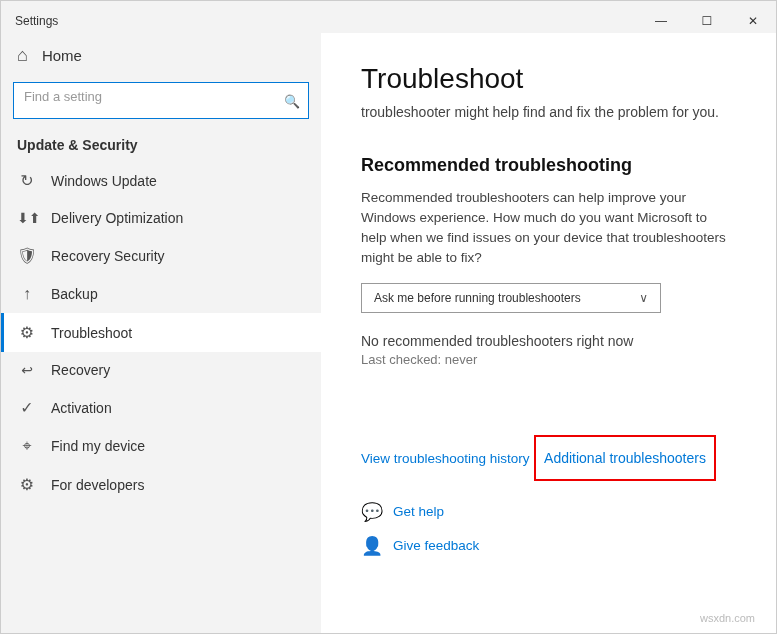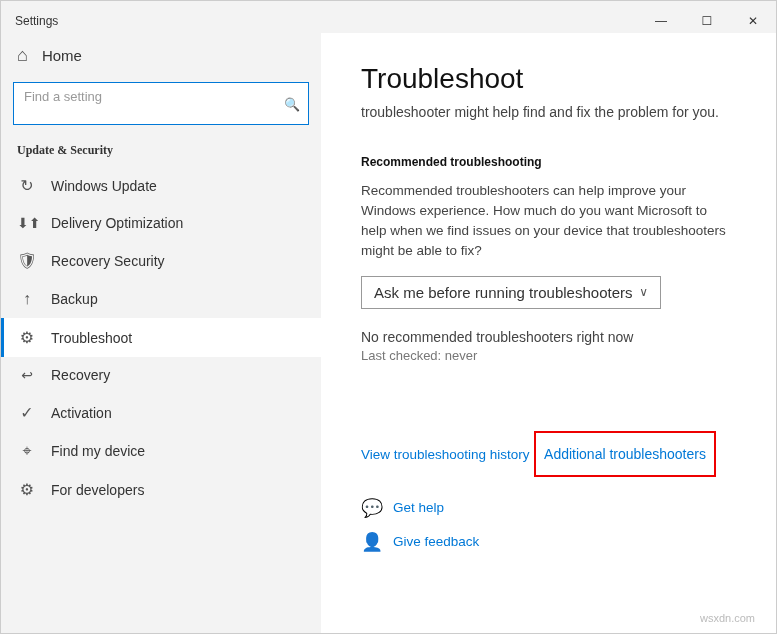--- a/index.html
+++ b/index.html
@@ -81,43 +81,42 @@
     .sidebar-home-label {
       font-size: 15px;
       color: #333;
     }
     .search-box {
       margin: 4px 12px 12px 12px;
       position: relative;
     }
     .search-box input {
       width: 100%;
-      padding: 6px 32px 20px 10px;
+      padding: 6px 32px 14px 10px;
       border: 1.5px solid #0078d7;
       background: #fff;
       font-size: 13px;
       outline: none;
       color: #666;
     }
     .search-box input::placeholder { color: #999; }
     .search-icon-btn {
       position: absolute;
       right: 8px;
       top: 50%;
       transform: translateY(-50%);
       font-size: 13px;
       color: #666;
       cursor: pointer;
     }
     .sidebar-section-title {
-      font-size: 12px;
+      font-size: 14px;
       font-weight: 700;
       color: #333;
       padding: 6px 16px 8px 16px;
-      font-family: Liberation Serif, serif;
     }
     .nav-item {
       display: flex;
       align-items: center;
       padding: 10px 16px;
       gap: 14px;
       cursor: pointer;
       position: relative;
     }
     .nav-item.active {
@@ -149,21 +148,21 @@
       color: #111;
       margin-bottom: 8px;
     }
     .page-subtitle {
       font-size: 14px;
       color: #444;
       margin-bottom: 32px;
       line-height: 1.4;
     }
     .section-title {
-      font-size: 12px;
+      font-size: 18px;
       font-weight: 600;
       color: #111;
       margin-bottom: 12px;
     }
     .section-desc {
       font-size: 13.5px;
       color: #444;
       line-height: 1.5;
       margin-bottom: 14px;
     }
@@ -172,21 +171,21 @@
       align-items: center;
       border: 1px solid #999;
       padding: 7px 12px;
       width: 300px;
       cursor: pointer;
       background: #fff;
       margin-bottom: 20px;
       justify-content: space-between;
     }
     .dropdown-select-text {
-      font-size: 15px;
+      font-size: 12px;
       color: #333;
     }
     .dropdown-chevron {
       font-size: 12px;
       color: #555;
     }
     .status-title {
       font-size: 14px;
       color: #444;
       margin-bottom: 3px;

